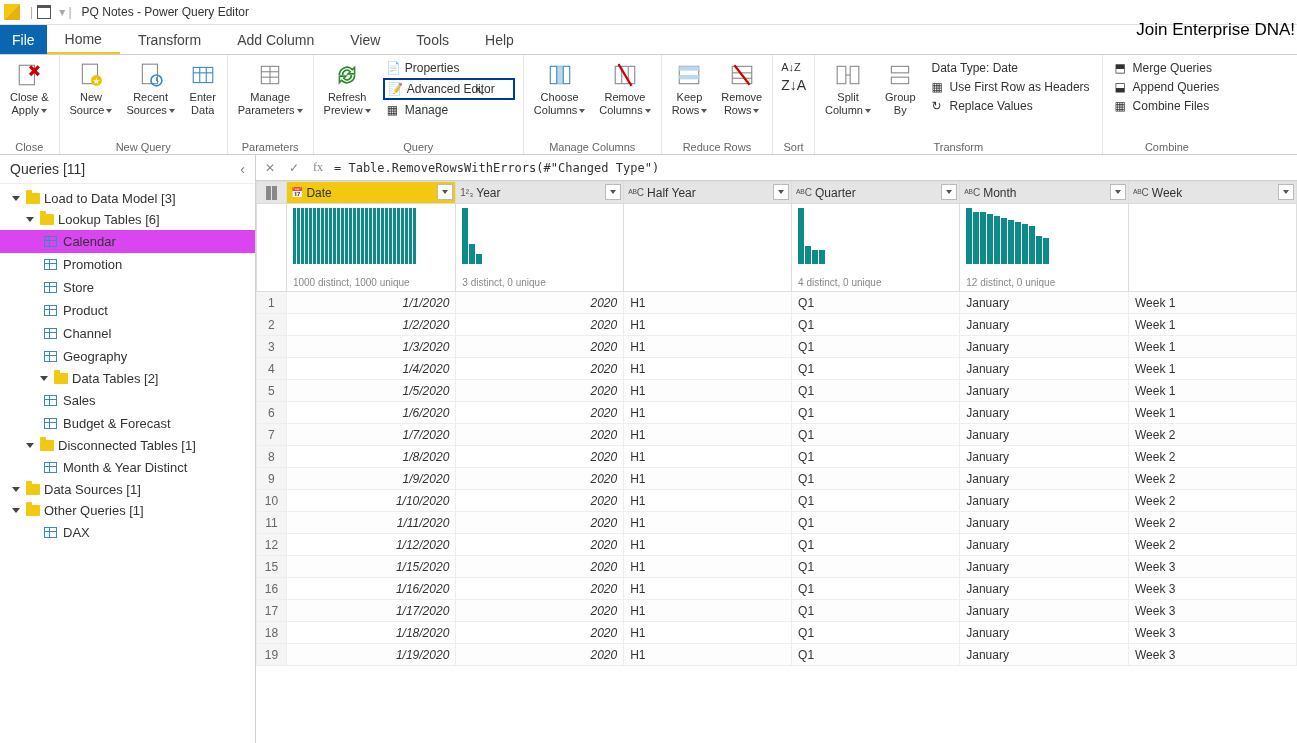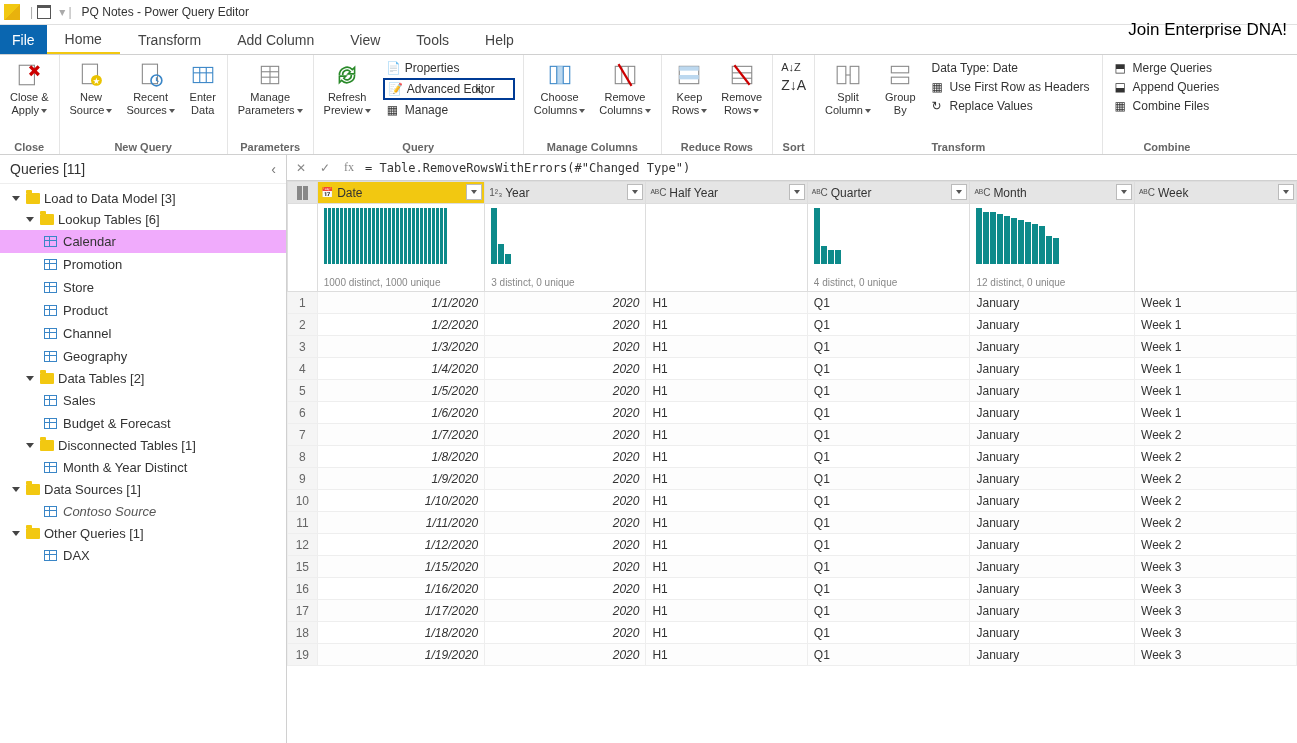--- a/index.html
+++ b/index.html
@@ -4,55 +4,55 @@
 <style>
 * { box-sizing: border-box; font-family: "Segoe UI", Tahoma, sans-serif; margin: 0; padding: 0; }
 body { background: #fff; font-size: 12px; color: #333; overflow: hidden; width: 1297px; height: 743px; position: relative; }
 
 
 .titlebar { height: 25px; display: flex; align-items: center; padding: 0 4px; border-bottom: 1px solid #e0e0e0; background: #fff; }
 .titlebar .pbi-logo { width: 16px; height: 16px; background: linear-gradient(135deg, #f2c811 50%, #e8b20d 50%); margin-right: 6px; }
 .titlebar .divider { color: #aaa; margin: 0 4px; }
 .titlebar .save-ic { width: 14px; height: 14px; border: 1px solid #555; border-top: 3px solid #555; margin-right: 4px; }
 .titlebar .title-txt { font-size: 12px; color: #333; margin-left: 6px; }
-.join-ent { position: absolute; right: 10px; top: 20px; font-size: 17px; color: #000; font-weight: 400; z-index: 50; }
+.join-ent { position: absolute; right: 2px; top: 20px; font-size: 17px; color: #000; font-weight: 400; z-index: 50; }
 
 
 .tabs { height: 30px; display: flex; align-items: stretch; background: #fff; border-bottom: 1px solid #d0d0d0; }
 .tabs .tab { display: flex; align-items: center; padding: 0 18px; font-size: 14px; color: #444; cursor: pointer; }
 .tabs .tab.file { background: #0a66b0; color: #fff; padding: 0 12px; }
 .tabs .tab.active { border-bottom: 2px solid #f2c811; }
 
 
 .ribbon { height: 100px; display: flex; border-bottom: 1px solid #d0d0d0; background: #fff; }
 .ribbon-group { border-right: 1px solid #e5e5e5; display: flex; flex-direction: column; padding: 2px 4px 0; }
 .ribbon-group .btns { flex: 1; display: flex; align-items: flex-start; gap: 2px; }
-.ribbon-group .label { text-align: center; font-size: 11px; color: #666; padding: 3px 0 1px; font-weight: bold; }
+.ribbon-group .label { text-align: center; font-size: 11px; color: #666; padding: 3px 0 1px; }
 .rbtn { display: flex; flex-direction: column; align-items: center; justify-content: flex-start; padding: 4px 6px; cursor: pointer; min-width: 40px; text-align: center; }
 .rbtn .ic { width: 28px; height: 28px; margin-bottom: 2px; display:flex; align-items:center; justify-content:center; }
 .rbtn .txt { font-size: 11px; line-height: 1.2; color: #333; }
 .rbtn .caret::after { content: ""; display: inline-block; border-left: 3px solid transparent; border-right: 3px solid transparent; border-top: 4px solid #555; margin-left: 2px; vertical-align: middle; }
 .vstack { display: flex; flex-direction: column; gap: 1px; padding: 2px 4px; justify-content: center; }
 .vrow { display: flex; align-items: center; gap: 4px; font-size: 12px; padding: 2px 4px; cursor: pointer; white-space: nowrap; }
 .vrow .mini-ic { width: 14px; height: 14px; display:inline-block; }
 .adv-editor-hl { border: 2px solid #003b95; padding: 2px 4px; }
 .ic svg { width: 26px; height: 26px; }
 
 
 .content { display: flex; height: calc(743px - 25px - 30px - 100px); position: relative; }
-.sidebar { width: 287px; border-right: 1px solid #d0d0d0; background: #fff; overflow-y: auto; }
+.sidebar { width: 256px; border-right: 1px solid #d0d0d0; background: #fff; overflow-y: auto; }
 .sb-head { display:flex; align-items:center; justify-content:space-between; padding: 6px 10px; font-size: 14px; color: #333; border-bottom: 1px solid #eee; }
 .sb-head .collapse { font-size: 14px; color: #777; cursor: pointer; }
 .sb-tree { padding: 4px 0; }
 .sb-group { padding: 3px 10px 3px 12px; font-size: 13px; display:flex; align-items:center; gap:4px; cursor: pointer; }
 .sb-group::before { content:""; border-left:4px solid transparent; border-right:4px solid transparent; border-top:5px solid #444; display:inline-block; margin-right:2px; }
 .sb-folder { width:14px; height:11px; background:#f2c811; border-radius:1px; display:inline-block; position:relative; }
 .sb-folder::before { content:""; position:absolute; top:-3px; left:0; width:6px; height:3px; background:#f2c811; border-radius:1px 1px 0 0; }
 .sb-item { padding: 4px 10px 4px 44px; font-size: 13px; display:flex; align-items:center; gap:6px; cursor:pointer; }
-.sb-item.selected { background: #f0abfc; }
+.sb-item.selected { background: #d946ef; }
 .sb-item .tbl-ic { width:13px; height:11px; border:1px solid #3a86c7; display:inline-block; position:relative; }
 .sb-item .tbl-ic::before, .sb-item .tbl-ic::after { content:""; position:absolute; background:#3a86c7; }
 .sb-item .tbl-ic::before { width:100%; height:1px; top:3px; left:0; }
 .sb-item .tbl-ic::after { width:1px; height:100%; left:4px; top:0; }
 .sb-item.italic span:last-child { font-style: italic; color:#555; }
 
 
 .main { flex: 1; display: flex; flex-direction: column; overflow: hidden; }
 .formula-bar { height: 26px; border-bottom: 1px solid #d0d0d0; display:flex; align-items:center; padding: 0 6px; gap:8px; }
 .fb-btn { width:16px; height:16px; display:flex; align-items:center; justify-content:center; color:#888; cursor:pointer; }
@@ -372,21 +372,21 @@
           <span>Product</span>
         </div>
         <div class="sb-item">
           <span class="tbl-ic"></span>
           <span>Channel</span>
         </div>
         <div class="sb-item">
           <span class="tbl-ic"></span>
           <span>Geography</span>
         </div>
-        <div class="sb-group" style="padding-left: 26px;">
+        <div class="sb-group" style="padding-left: 40px;">
           <span class="sb-folder"></span>
           <span>Data Tables [2]</span>
         </div>
         <div class="sb-item">
           <span class="tbl-ic"></span>
           <span>Sales</span>
         </div>
         <div class="sb-item">
           <span class="tbl-ic"></span>
           <span>Budget &amp; Forecast</span>
@@ -395,24 +395,20 @@
           <span class="sb-folder"></span>
           <span>Disconnected Tables [1]</span>
         </div>
         <div class="sb-item">
           <span class="tbl-ic"></span>
           <span>Month &amp; Year Distinct</span>
         </div>
         <div class="sb-group">
           <span class="sb-folder"></span>
           <span>Data Sources [1]</span>
-        </div>
-        <div class="sb-item italic" style="padding-left: 44px;">
-          <span class="tbl-ic"></span>
-          <span>Contoso Source</span>
         </div>
         <div class="sb-group">
           <span class="sb-folder"></span>
           <span>Other Queries [1]</span>
         </div>
         <div class="sb-item" style="">
           <span class="tbl-ic"></span>
           <span>DAX</span>
         </div>
       </div>

